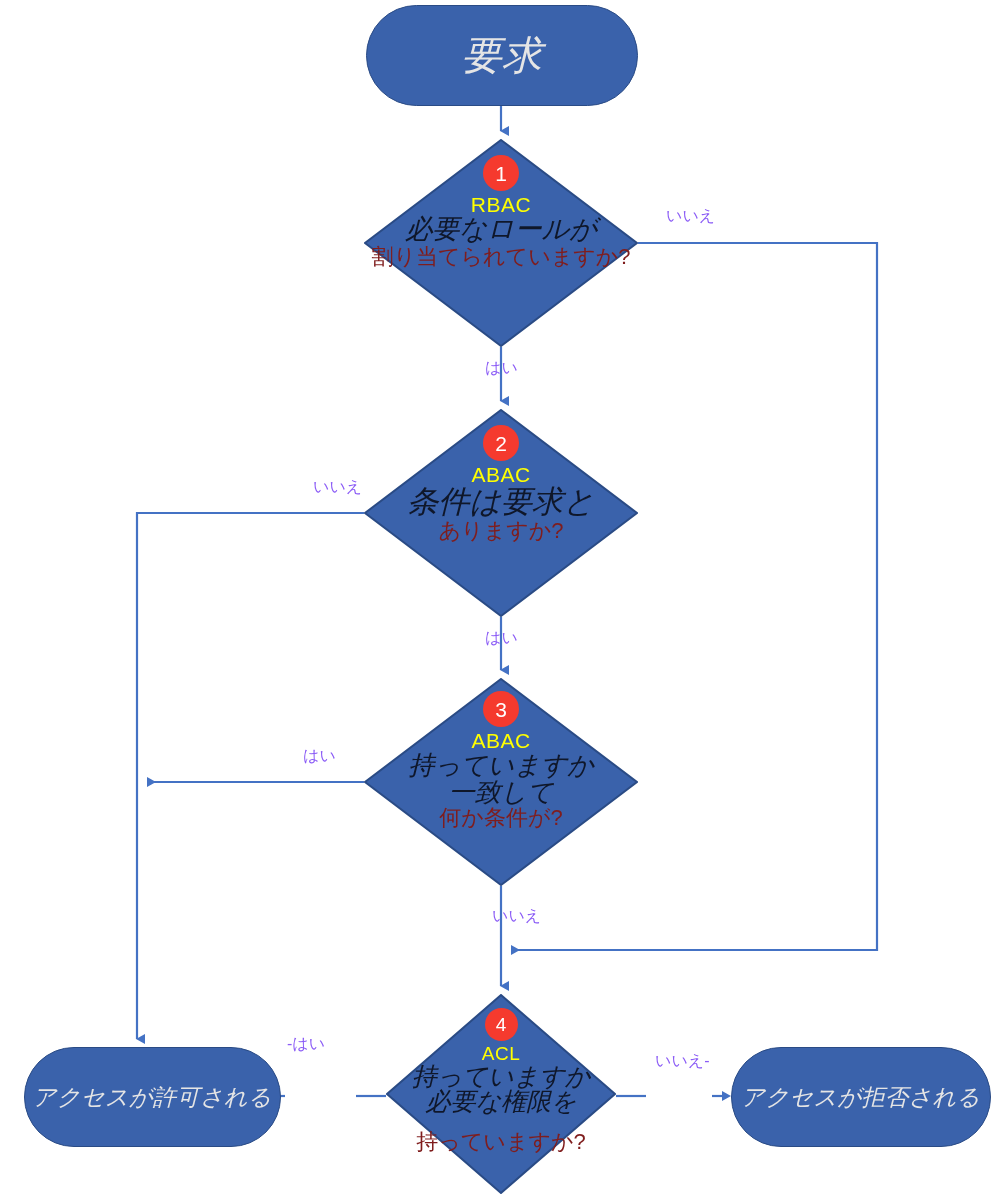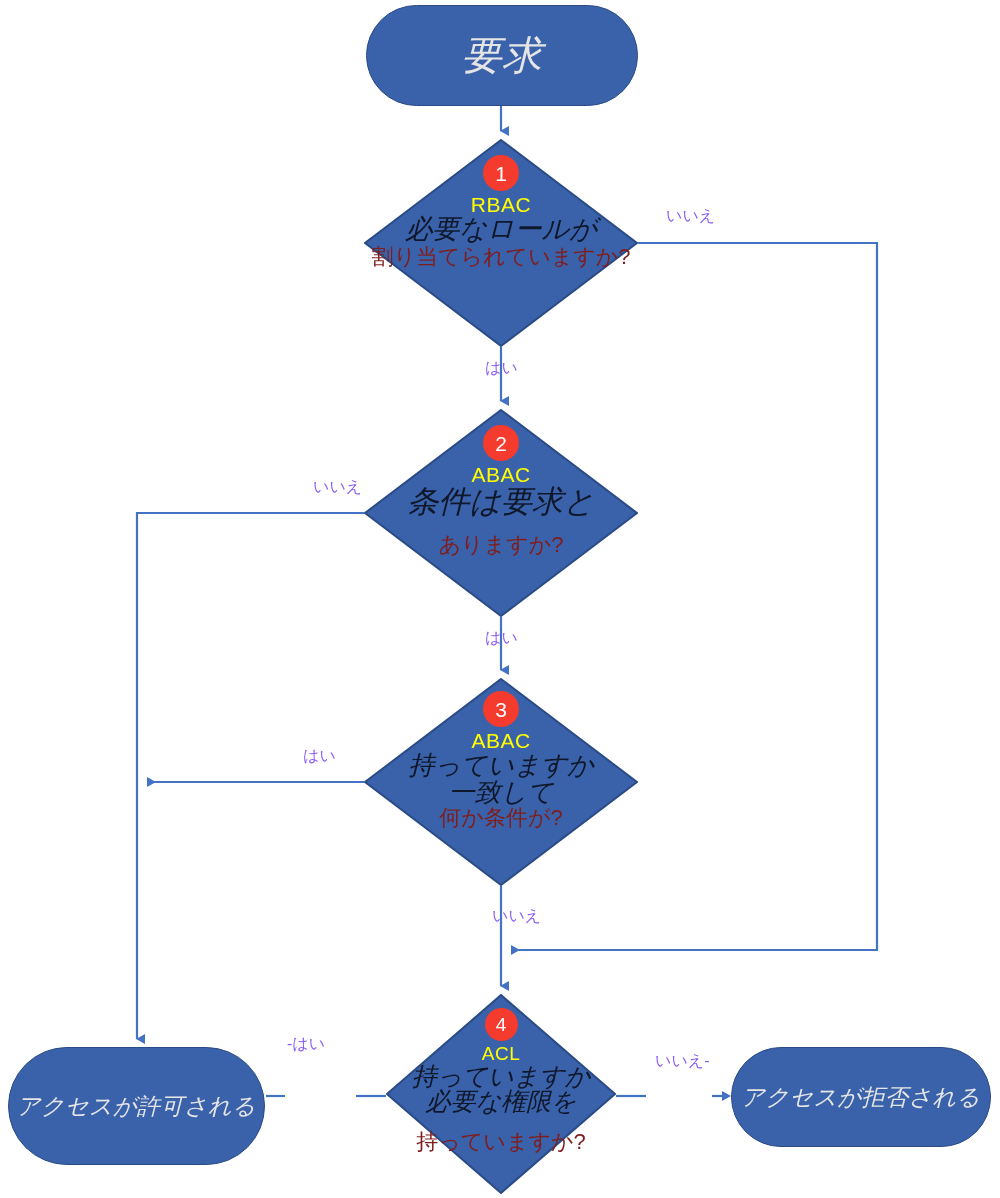--- a/index.html
+++ b/index.html
@@ -46,24 +46,24 @@
 
   #node-start {
     left: 366px;
     top: 5px;
     width: 272px;
     height: 101px;
   }
   #node-start .tlabel { font-size: 40px; }
 
   #node-allow {
-    left: 8px;
+    left: 24px;
     top: 1047px;
     width: 257px;
-    height: 118px;
+    height: 100px;
   }
   #node-allow .tlabel { font-size: 23px; }
 
   #node-deny {
     left: 731px;
     top: 1047px;
     width: 260px;
     height: 100px;
     justify-content: center;
   }
@@ -206,21 +206,21 @@
   </div>
 
   <div class="decision" id="node-d2">
     <svg class="diamond-shape" viewBox="0 0 274 208" preserveAspectRatio="none">
       <polygon points="137,1 273,104 137,207 1,104" fill="#3a62ab" stroke="#2a4b85" stroke-width="2"></polygon>
     </svg>
     <div class="dcontent">
       <div class="badge" style="margin-top:16px">2</div>
       <div class="dtag">ABAC</div>
       <div class="dmain">条件は要求と</div>
-      <div class="dsub" style="margin-top:15px">ありますか?</div>
+      <div class="dsub" style="margin-top:1px">ありますか?</div>
     </div>
   </div>
 
   <div class="decision" id="node-d3">
     <svg class="diamond-shape" viewBox="0 0 274 208" preserveAspectRatio="none">
       <polygon points="137,1 273,104 137,207 1,104" fill="#3a62ab" stroke="#2a4b85" stroke-width="2"></polygon>
     </svg>
     <div class="dcontent">
       <div class="badge" style="margin-top:13px">3</div>
       <div class="dtag">ABAC</div>

